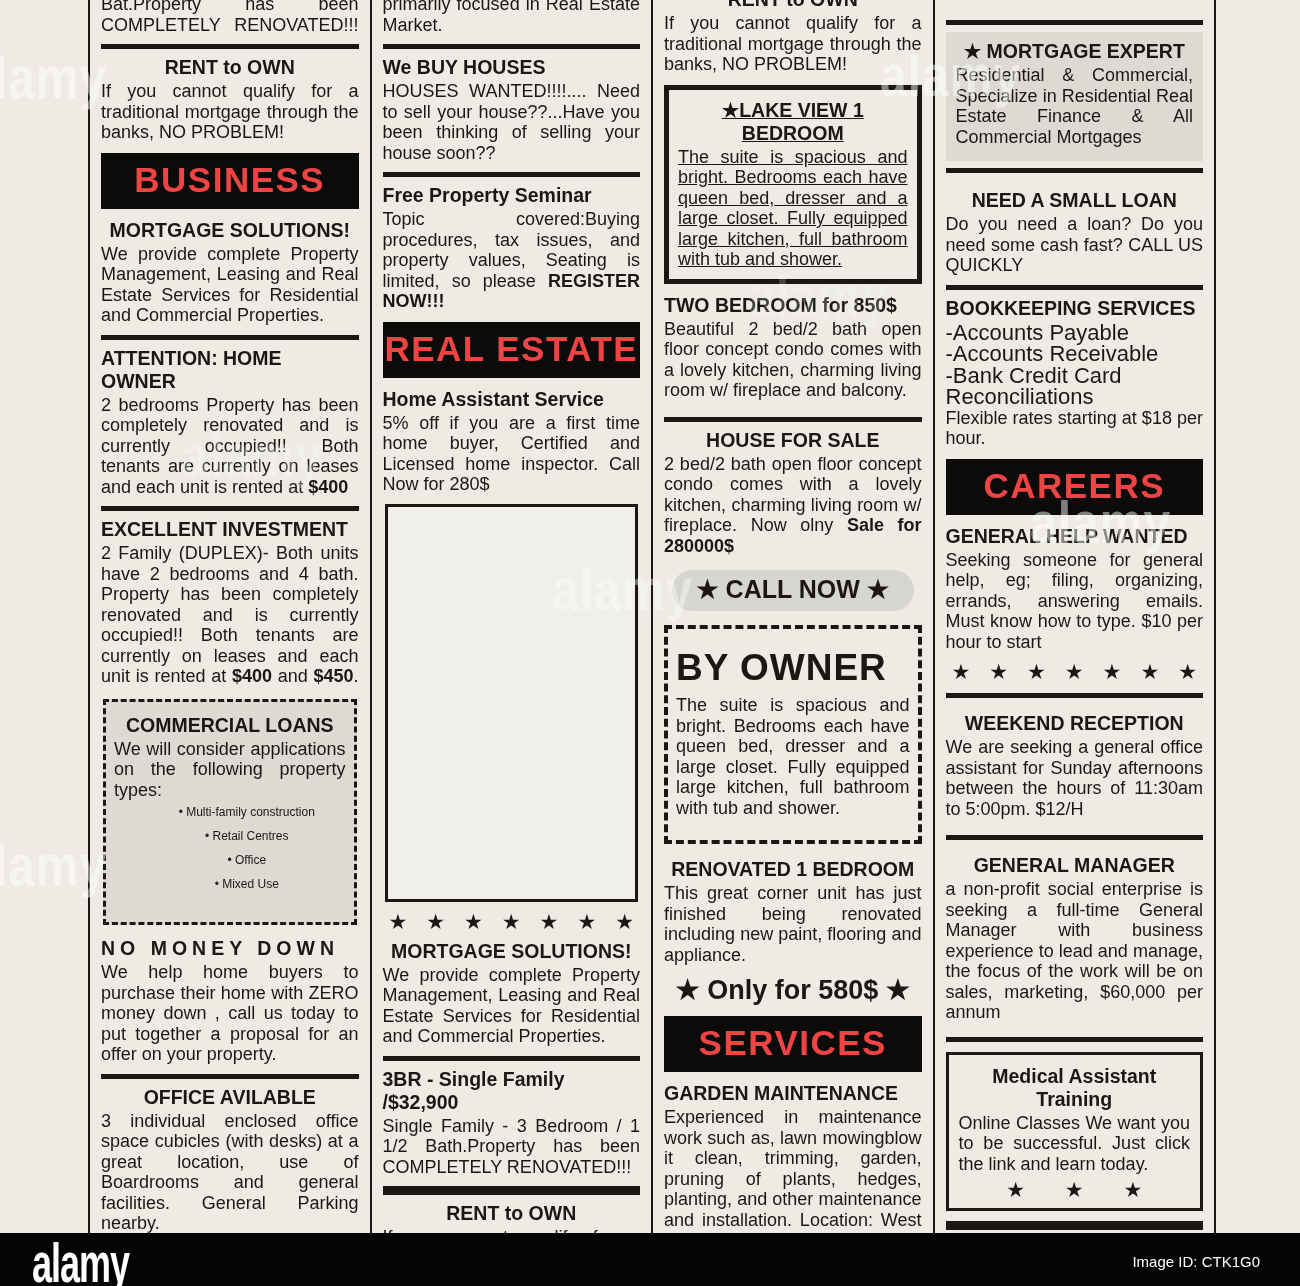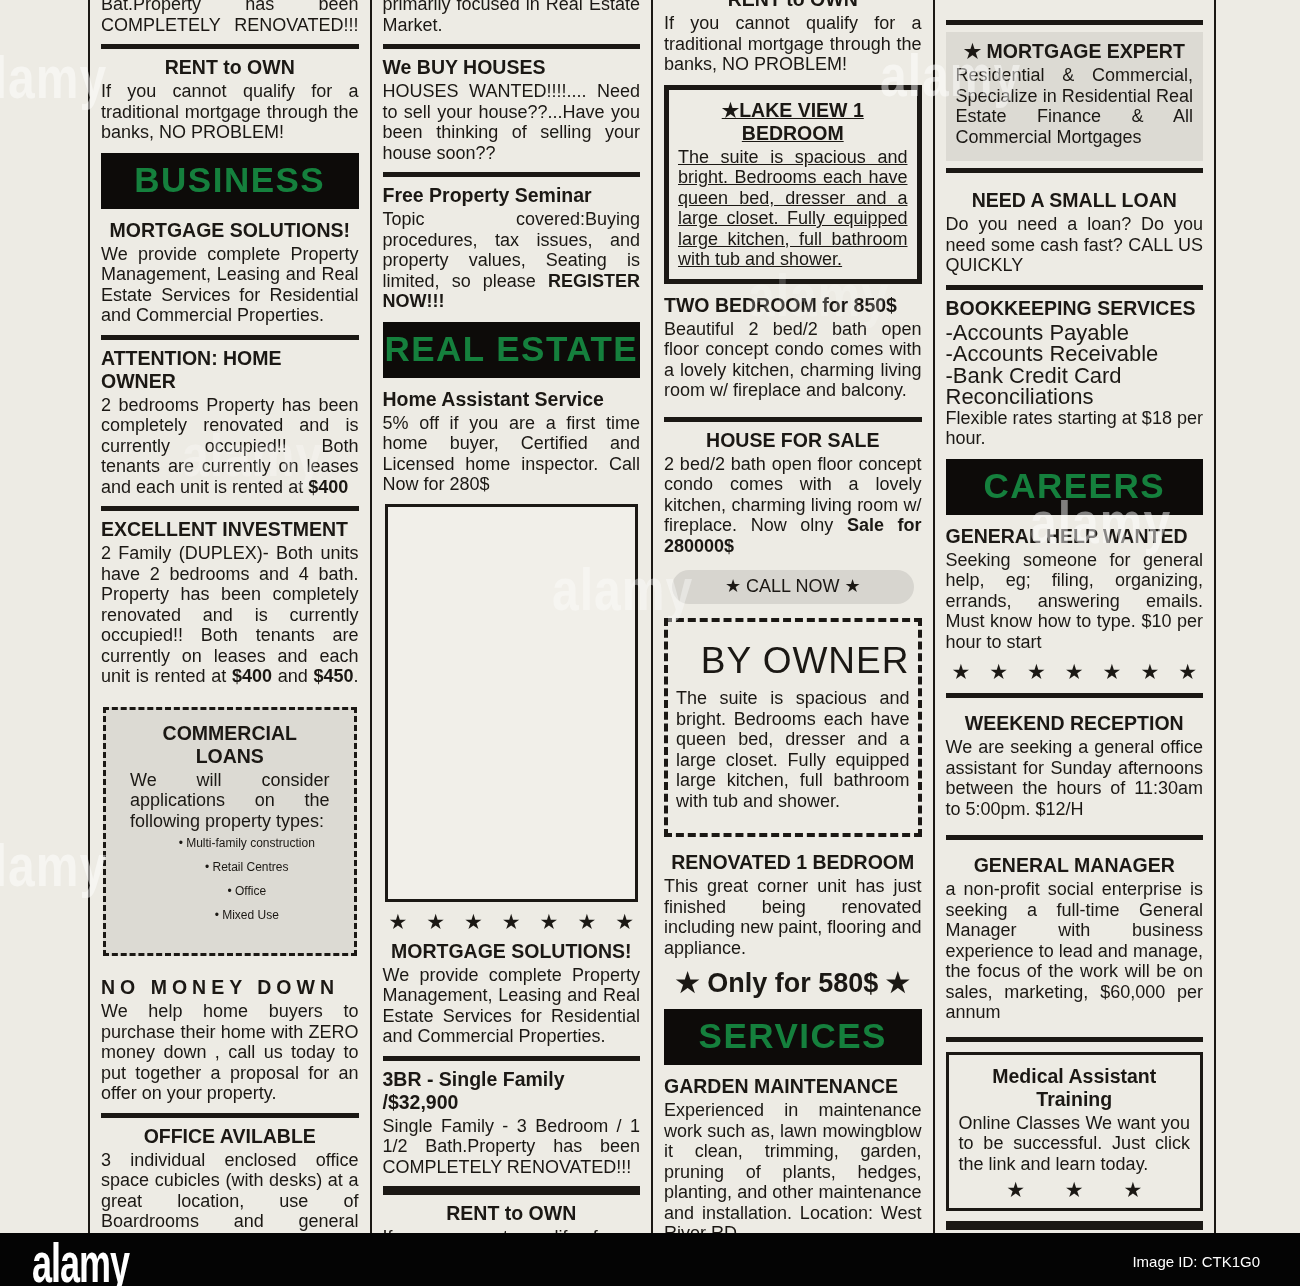--- a/index.html
+++ b/index.html
@@ -11,45 +11,45 @@
   }
   .cols {
     position:absolute; top:0; left:88px; width:1128px; height:1233px;
     display:grid; grid-template-columns:repeat(4,1fr);
     border-left:2px solid #1b1814;
   }
   .col { border-right:2px solid #1b1814; padding:0 11px; overflow:hidden; }
   .rule { height:5px; background:#1b1814; margin:7px 0; }
   .rule.thick { height:9px; }
   .bar {
-    background:#0d0b09; color:#15803d; font-weight:700; font-size:35px;
+    background:#0d0b09; color:#ef4444; font-weight:700; font-size:35px;
     text-align:center; letter-spacing:1.5px; padding:7px 0 9px; margin:10px 0;
   }
   .ad { margin:6px 0 9px; }
   .t  { font-weight:700; font-size:19.5px; line-height:23px; margin-bottom:2px; }
   .tc { text-align:center; }
   .b  { font-size:18px; line-height:20.5px; text-align:justify; }
   .b b { font-weight:700; }
   .fj { text-align-last:justify; }
   .bleft { font-size:22px; line-height:21.5px; text-align:left; }
   .sp { letter-spacing:5px; }
   .clip-top { margin-top:-6px; }
-  .box-gray-dashed { border:3px dashed #1b1814; background:#dcdad3; padding:12px 24px 26px; margin:20px 2px; }
+  .box-gray-dashed { border:3px dashed #1b1814; background:#dcdad3; padding:12px 8px 26px; margin:12px 2px; }
   .box-dashed { border:4px dashed #1b1814; padding:10px 8px 22px; margin:12px 0; }
   .box-solid { border:5px solid #1b1814; padding:9px 9px; margin:10px 0;text-decoration:underline; }
   .box-solid-thin { border:3px solid #1b1814; padding:10px 10px 6px; margin:10px 0; }
   .box-empty { border:3px solid #1b1814; height:398px; background:#f1efe9; margin:9px 2px 8px; }
   .bullets { font-size:12px; line-height:24px; text-align:center; padding-left:34px; }
   .pill {
     background:#d7d5cf; border-radius:22px; text-align:center;
-    font-weight:400; font-size:18px; padding:5px 0 7px; margin:14px 8px;
+    font-weight:700; font-size:25px; padding:5px 0 7px; margin:14px 8px;
   }
   .stars7 { font-size:21px; text-align:justify; text-align-last:justify; padding:0 6px; margin:8px 0 2px; }
   .stars3 { font-size:21px; text-align:center; word-spacing:34px; margin-top:4px; }
-  .byowner-t { font-size:37px; font-weight:400; text-align:right; letter-spacing:1px; margin:8px 0 6px; }
+  .byowner-t { font-size:37px; font-weight:700; text-align:left; letter-spacing:1px; margin:8px 0 6px; }
   .only-line { font-weight:700; font-size:27px; text-align:center; margin:7px 0 10px; }
   .wm {
     position:absolute; font-weight:700; font-size:48px; letter-spacing:1px;
     color:rgba(255,255,255,0.48); pointer-events:none; z-index:5;
     transform:scaleY(1.25);
   }
   .footer {
     position:absolute; left:0; bottom:0; width:1300px; height:53px;
     background:#040404; color:#fff; z-index:10;
   }

